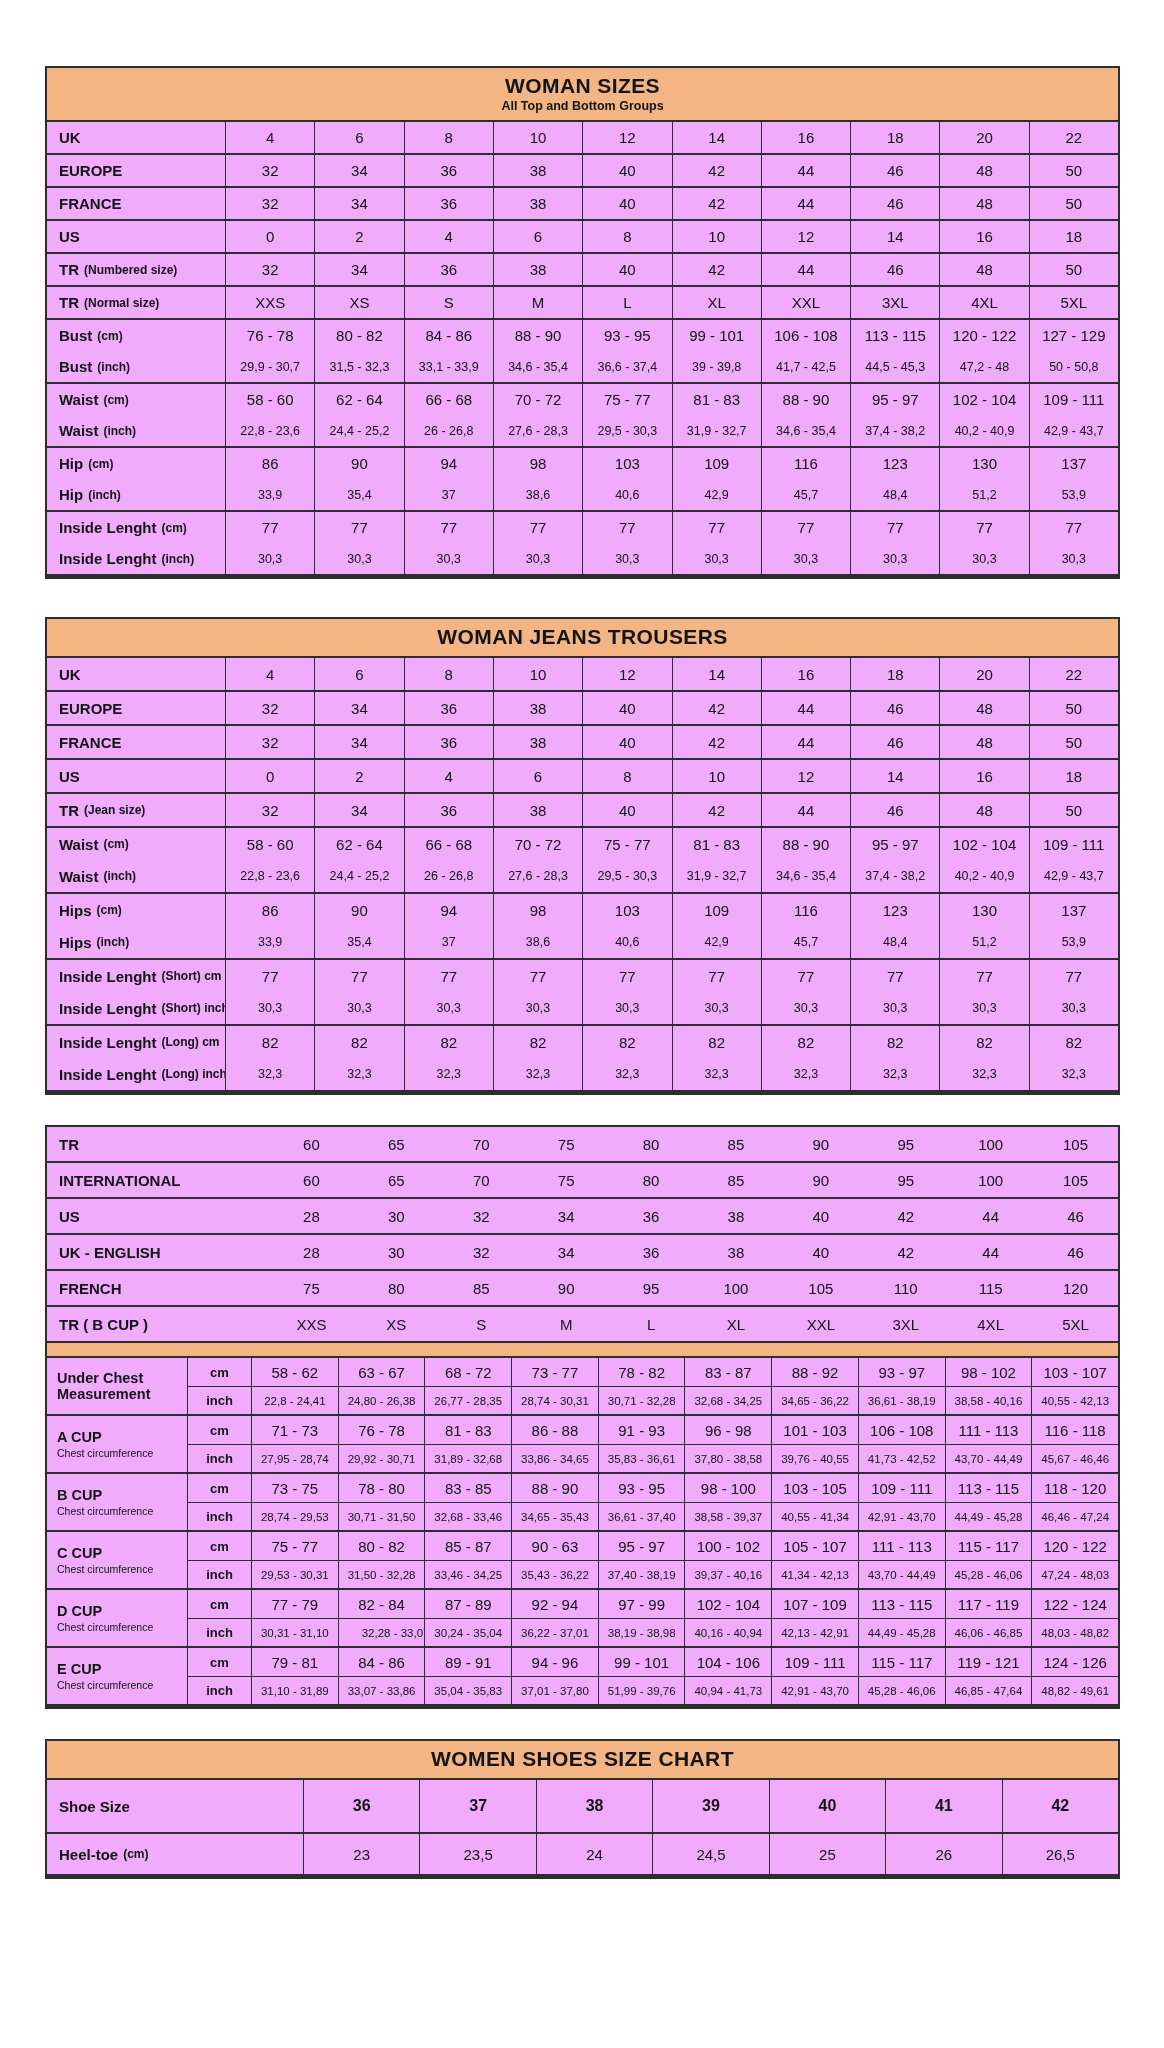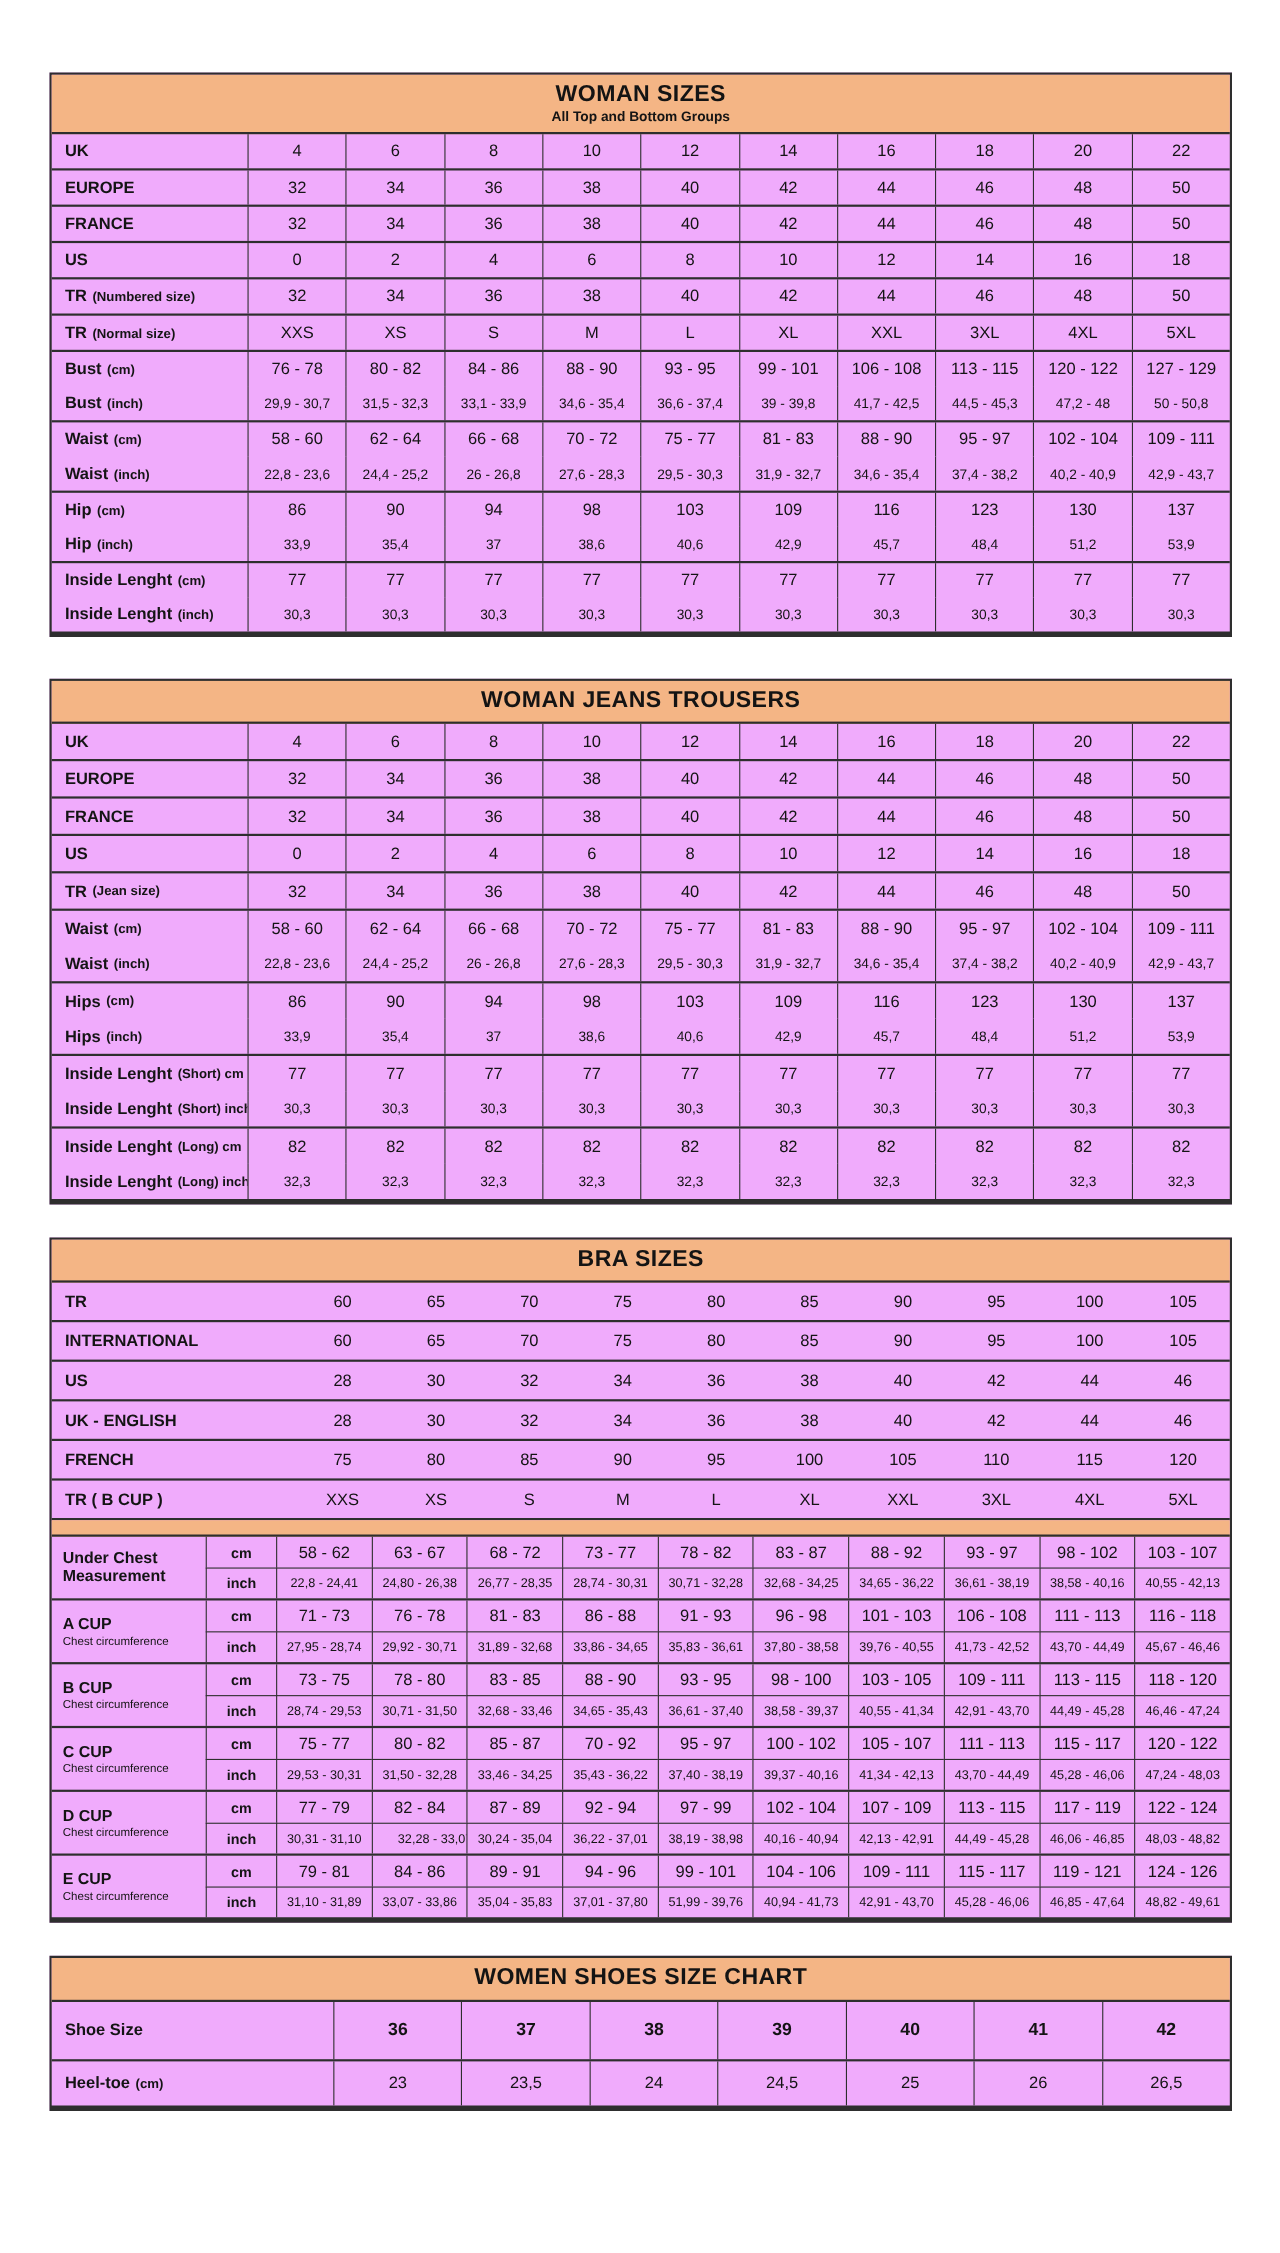--- a/index.html
+++ b/index.html
@@ -530,23 +530,20 @@
           <div class="cell v sm">32,3</div>
           <div class="cell v sm">32,3</div>
           <div class="cell v sm">32,3</div>
           <div class="cell v sm">32,3</div>
           <div class="cell v sm">32,3</div>
           <div class="cell v sm">32,3</div>
         </div>
       </div>
     </div>
     <div class="tbl t3">
-      <div class="bandh">
-        <div class="title">BRA SIZES</div>
-      </div>
       <div class="row srow" style="grid-template-columns: 222px repeat(10, 1fr); height: 34px;">
         <div class="cell lbl">
           <span class="m">TR</span>
         </div>
         <div class="cell">60</div>
         <div class="cell">65</div>
         <div class="cell">70</div>
         <div class="cell">75</div>
         <div class="cell">80</div>
         <div class="cell">85</div>
@@ -716,21 +713,21 @@
       </div>
       <div class="grp cupgrp" style="grid-template-columns: 140px 64px repeat(10, 1fr); grid-auto-rows: 28px;">
         <div class="cell cup-lbl" style="grid-row: 1 / span 2;">
           <span class="m">C CUP</span>
           <span class="s">Chest circumference</span>
         </div>
         <div class="cell v unit" style="grid-area: 1 / 2;">cm</div>
         <div class="cell v" style="grid-area: 1 / 3;">75 - 77</div>
         <div class="cell v" style="grid-area: 1 / 4;">80 - 82</div>
         <div class="cell v" style="grid-area: 1 / 5;">85 - 87</div>
-        <div class="cell v" style="grid-area: 1 / 6;">70 - 92</div>
+        <div class="cell v" style="grid-area: 1 / 6;">90 - 63</div>
         <div class="cell v" style="grid-area: 1 / 7;">95 - 97</div>
         <div class="cell v" style="grid-area: 1 / 8;">100 - 102</div>
         <div class="cell v" style="grid-area: 1 / 9;">105 - 107</div>
         <div class="cell v" style="grid-area: 1 / 10;">111 - 113</div>
         <div class="cell v" style="grid-area: 1 / 11;">115 - 117</div>
         <div class="cell v" style="grid-area: 1 / 12;">120 - 122</div>
         <div class="cell v unit tline" style="grid-area: 2 / 2;">inch</div>
         <div class="cell v smx tline" style="grid-area: 2 / 3;">29,53 - 30,31</div>
         <div class="cell v smx tline" style="grid-area: 2 / 4;">31,50 - 32,28</div>
         <div class="cell v smx tline" style="grid-area: 2 / 5;">33,46 - 34,25</div>

